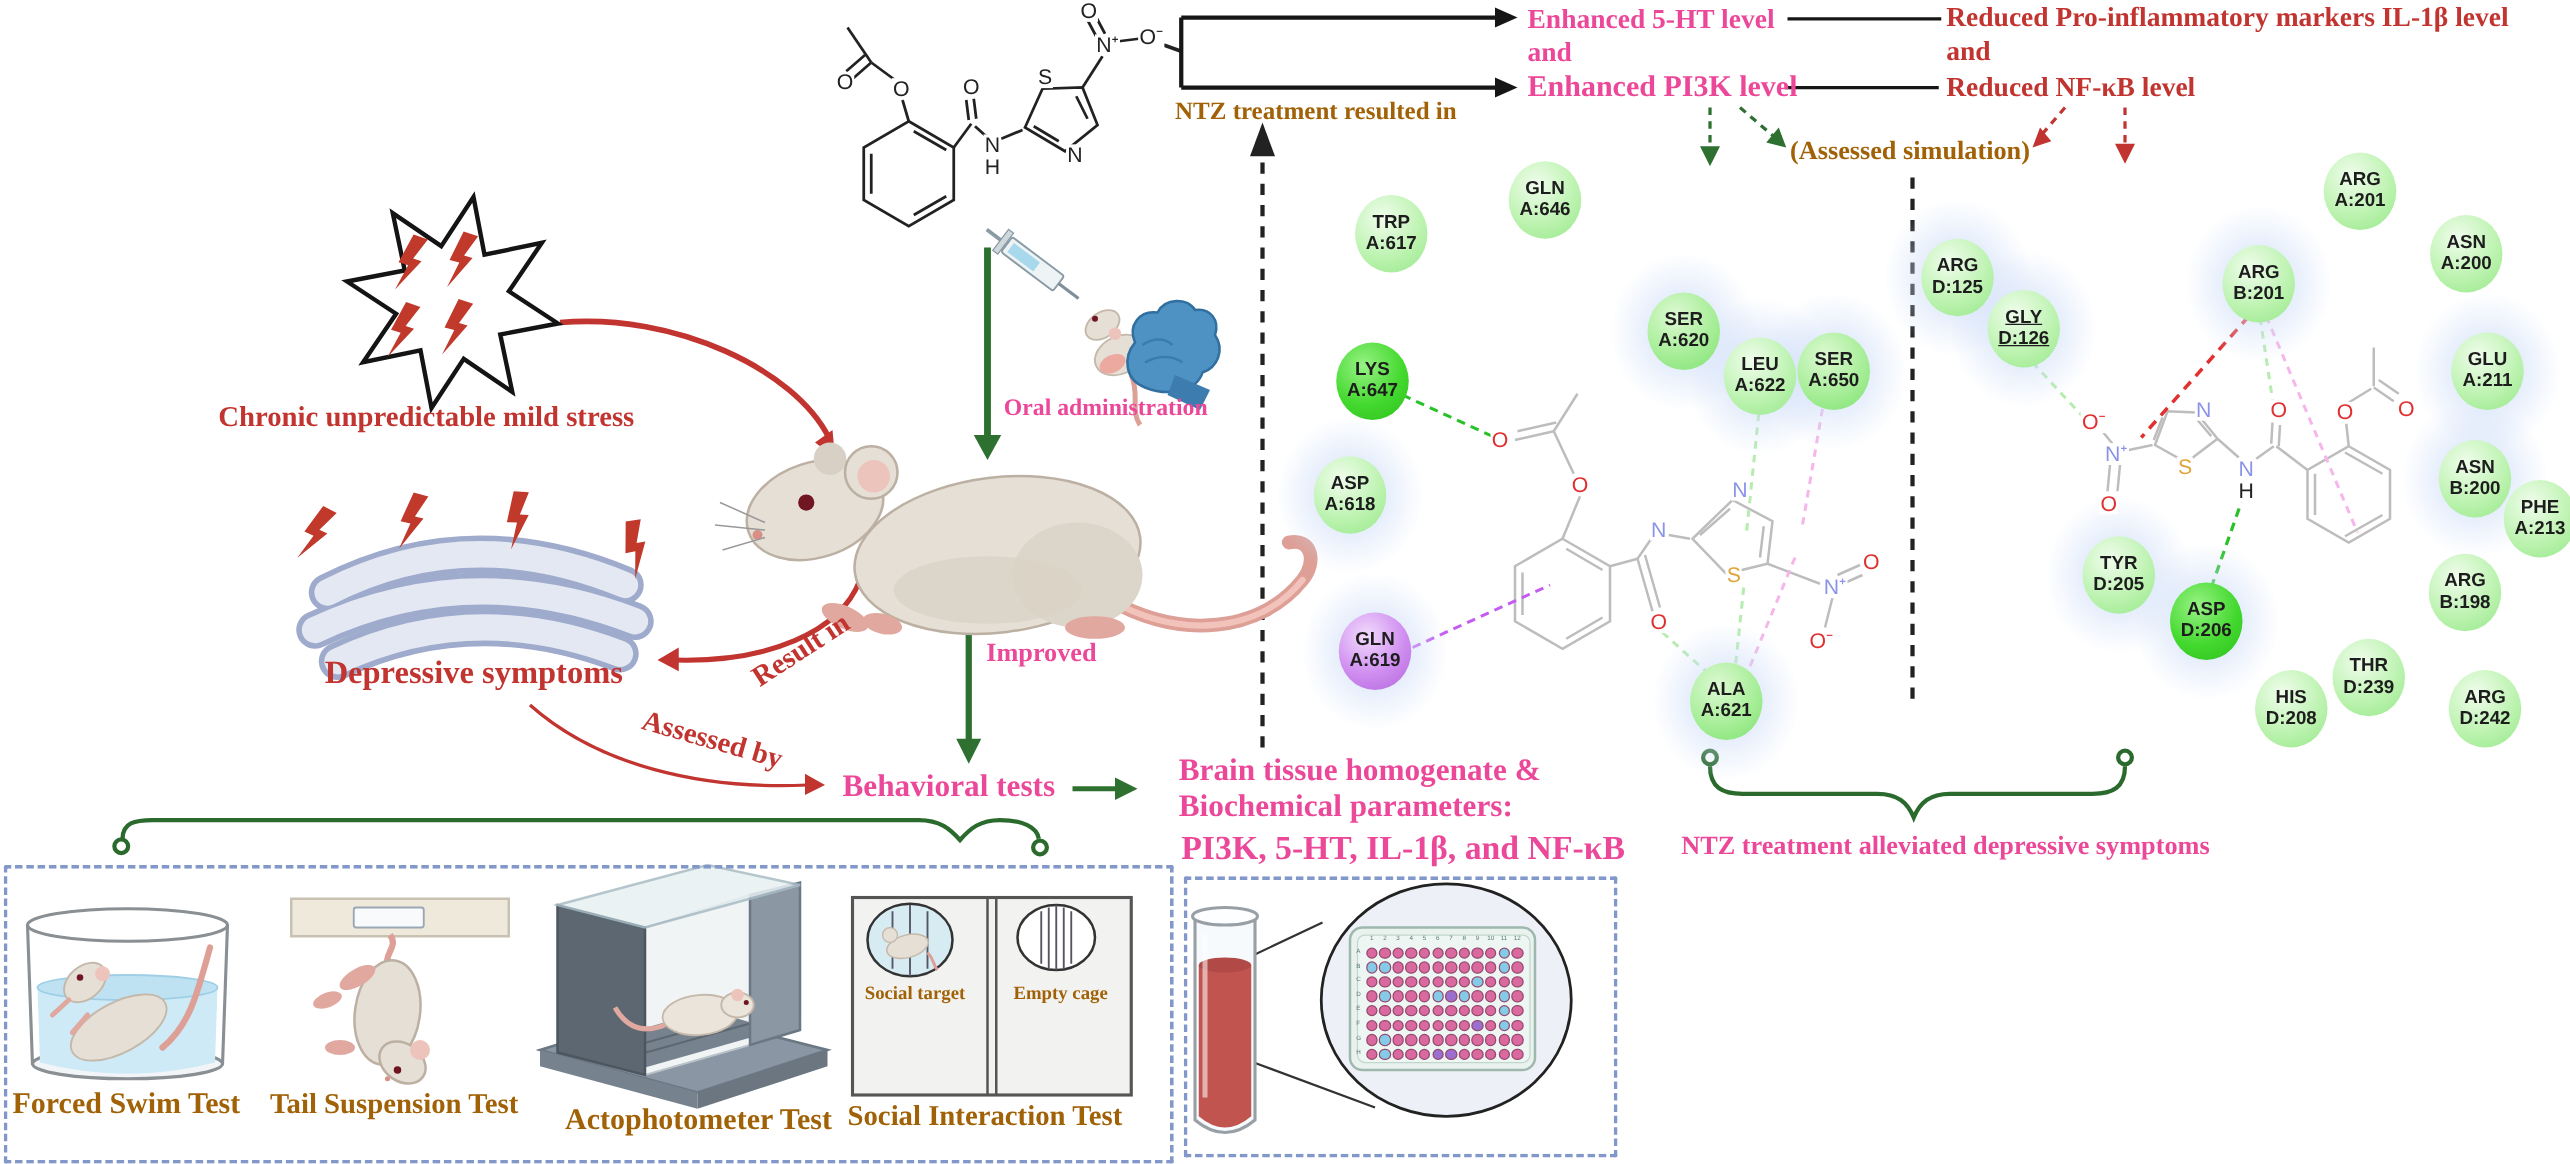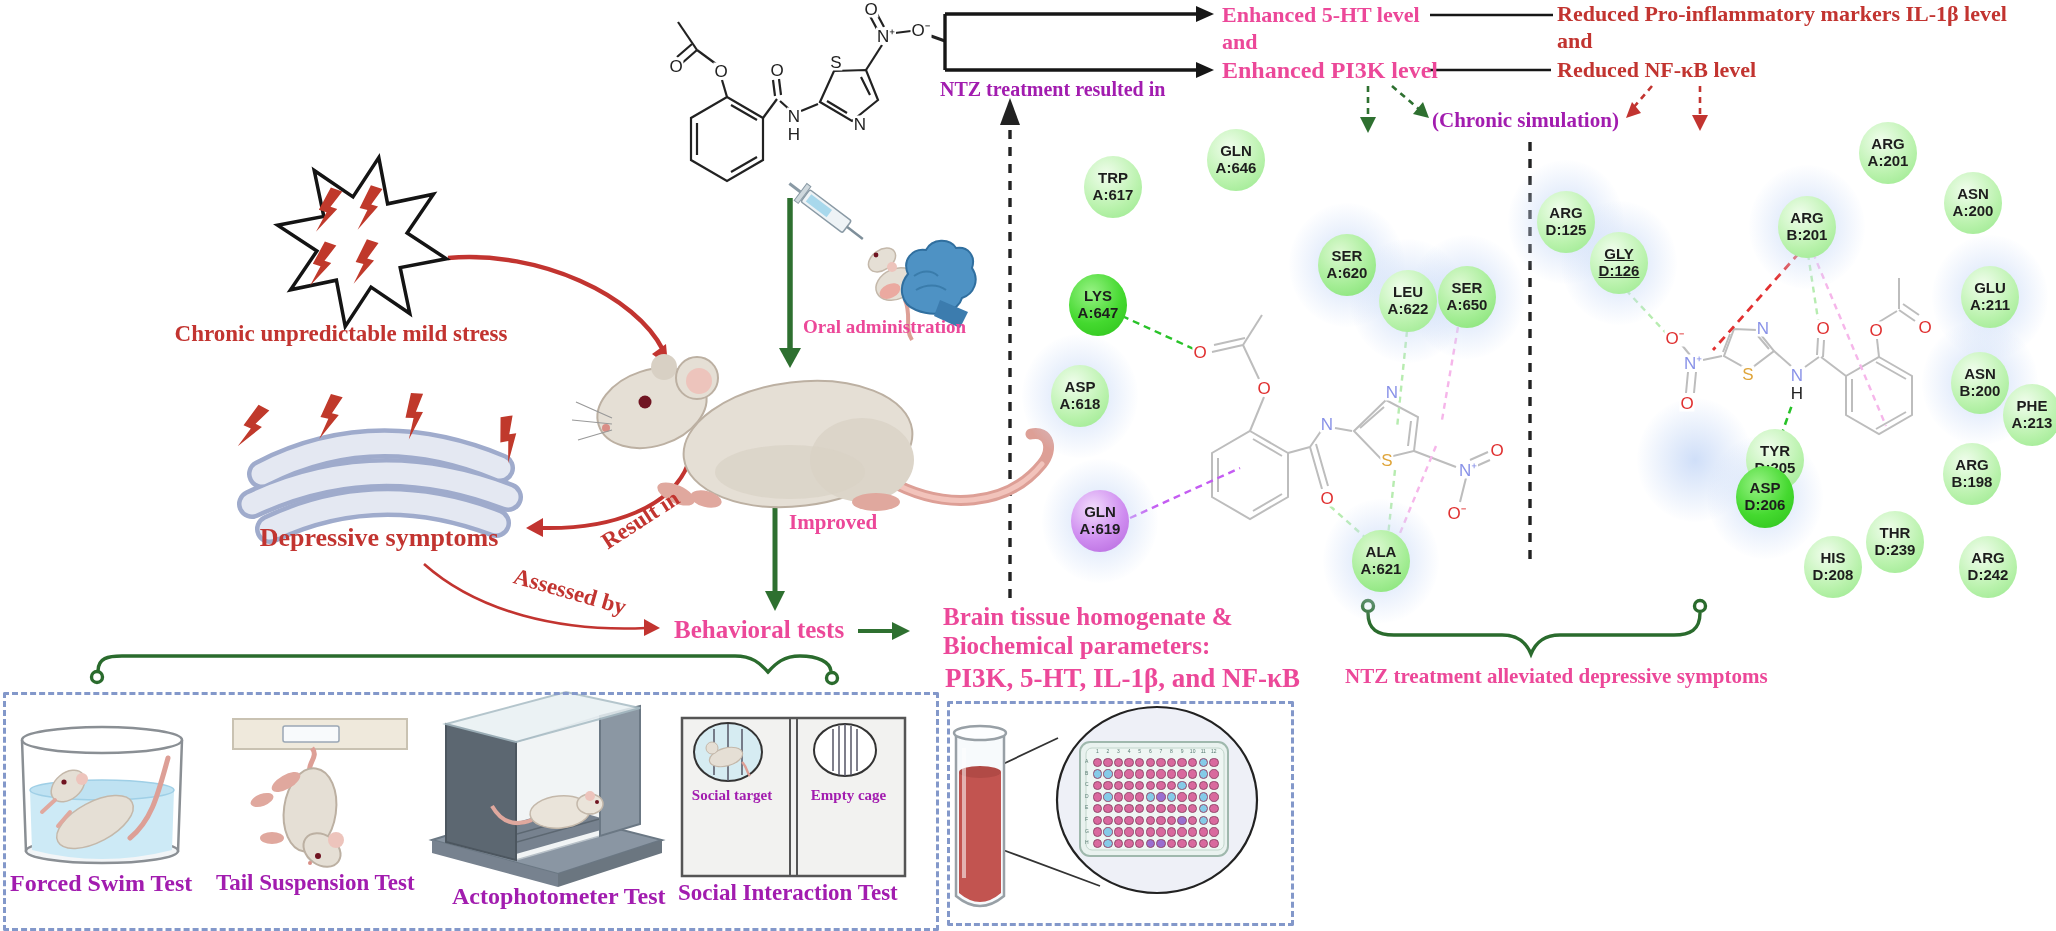--- a/index.html
+++ b/index.html
@@ -1,20 +1,20 @@
 <!DOCTYPE html>
 <html><head>
 <meta charset="utf-8">
 <style>
   html,body{margin:0;padding:0;background:#fff}
   #canvas{position:relative;width:2056px;height:931px;background:#fff;overflow:hidden;
           font-family:"Liberation Serif",serif}
   #art{position:absolute;left:0;top:0;z-index:1}
   .txt{position:absolute;font-weight:700;white-space:nowrap;line-height:1.05;z-index:4}
-  .green{color:#ec4899}.red{color:#c23430}.black{color:#a21caf}
+  .green{color:#ec4899}.red{color:#c23430}.black{color:#a16207}
   .dash-box{position:absolute;border:3px dashed #8398ca;border-radius:2px;z-index:1}
   .residue{position:absolute;width:58px;height:62px;border-radius:50%;display:flex;flex-direction:column;
            align-items:center;justify-content:center;text-align:center;z-index:3;
            font-family:"Liberation Sans",sans-serif;font-size:15px;font-weight:600;color:#1d1d1d;line-height:1.12}
   .residue.light{background:radial-gradient(circle at 38% 30%,#f0fdec,#b9f2ac 60%,#96e78a)}
   .residue.mid{background:radial-gradient(circle at 38% 30%,#ddf9d2,#a3ed94 60%,#7fe070)}
   .residue.bright{background:radial-gradient(circle at 38% 30%,#98f285,#44d92f 55%,#2cc01a)}
   .residue.purple{background:radial-gradient(circle at 38% 30%,#f2dcfc,#cf8df0 55%,#b365db)}
   .halo{position:absolute;width:116px;height:124px;border-radius:50%;z-index:2;
         background:radial-gradient(ellipse at center,rgba(205,221,248,.95),rgba(205,221,248,0) 72%)}
@@ -312,21 +312,21 @@
   <div class="dash-box" style="left:3px;top:692px;width:930px;height:233px"></div>
   <div class="dash-box" style="left:947px;top:701px;width:341px;height:219px"></div>
 
   <div class="txt black" style="left:940px;top:79px;font-size:20px">NTZ treatment resulted in</div>
   <div class="txt green" style="left:1222px;top:3px;font-size:22px">Enhanced 5-HT level</div>
   <div class="txt green" style="left:1222px;top:30px;font-size:22px">and</div>
   <div class="txt green" style="left:1222px;top:58px;font-size:24px">Enhanced PI3K level</div>
   <div class="txt red" style="left:1557px;top:2px;font-size:22px">Reduced Pro-inflammatory markers IL-1β level</div>
   <div class="txt red" style="left:1557px;top:29px;font-size:22px">and</div>
   <div class="txt red" style="left:1557px;top:58px;font-size:22px">Reduced NF-κB level</div>
-  <div class="txt black" style="left:1432px;top:109px;font-size:21px">(Chronic simulation)</div>
+  <div class="txt black" style="left:1432px;top:109px;font-size:21px">(Assessed simulation)</div>
 
   <div class="txt red" style="left:146px;top:322px;width:390px;text-align:center;font-size:23px">Chronic unpredictable mild stress</div>
   <div class="txt red" style="left:248px;top:524px;width:262px;text-align:center;font-size:26px">Depressive symptoms</div>
   <div class="txt red" style="left:597px;top:508px;font-size:23px;transform:rotate(-33deg)">Result in</div>
   <div class="txt red" style="left:512px;top:580px;font-size:23px;transform:rotate(16deg)">Assessed by</div>
 
   <div class="txt green" style="left:803px;top:317px;font-size:19px">Oral administration</div>
   <div class="txt green" style="left:789px;top:511px;font-size:21px">Improved</div>
   <div class="txt green" style="left:674px;top:617px;font-size:25px">Behavioral tests</div>
   <div class="txt green" style="left:943px;top:604px;font-size:25px">Brain tissue homogenate &amp;</div>
@@ -542,21 +542,21 @@
     </div>
     <div class="residue light" style="left: 2003px; top: 384px;">
       <span>PHE</span>
       <span>A:213</span>
     </div>
     <div class="residue light" style="left: 1943px; top: 443px;">
       <span>ARG</span>
       <span>B:198</span>
     </div>
     <div class="halo" style="left: 1637px; top: 398px;"></div>
-    <div class="residue light" style="left: 1746px; top: 429px; justify-content: center;">
+    <div class="residue light" style="left: 1666px; top: 429px; justify-content: center;">
       <span>TYR</span>
       <span>D:205</span>
     </div>
     <div class="halo" style="left: 1707px; top: 435px;"></div>
     <div class="residue bright" style="left: 1736px; top: 466px;">
       <span>ASP</span>
       <span>D:206</span>
     </div>
     <div class="residue light" style="left: 1804px; top: 536px;">
       <span>HIS</span>

